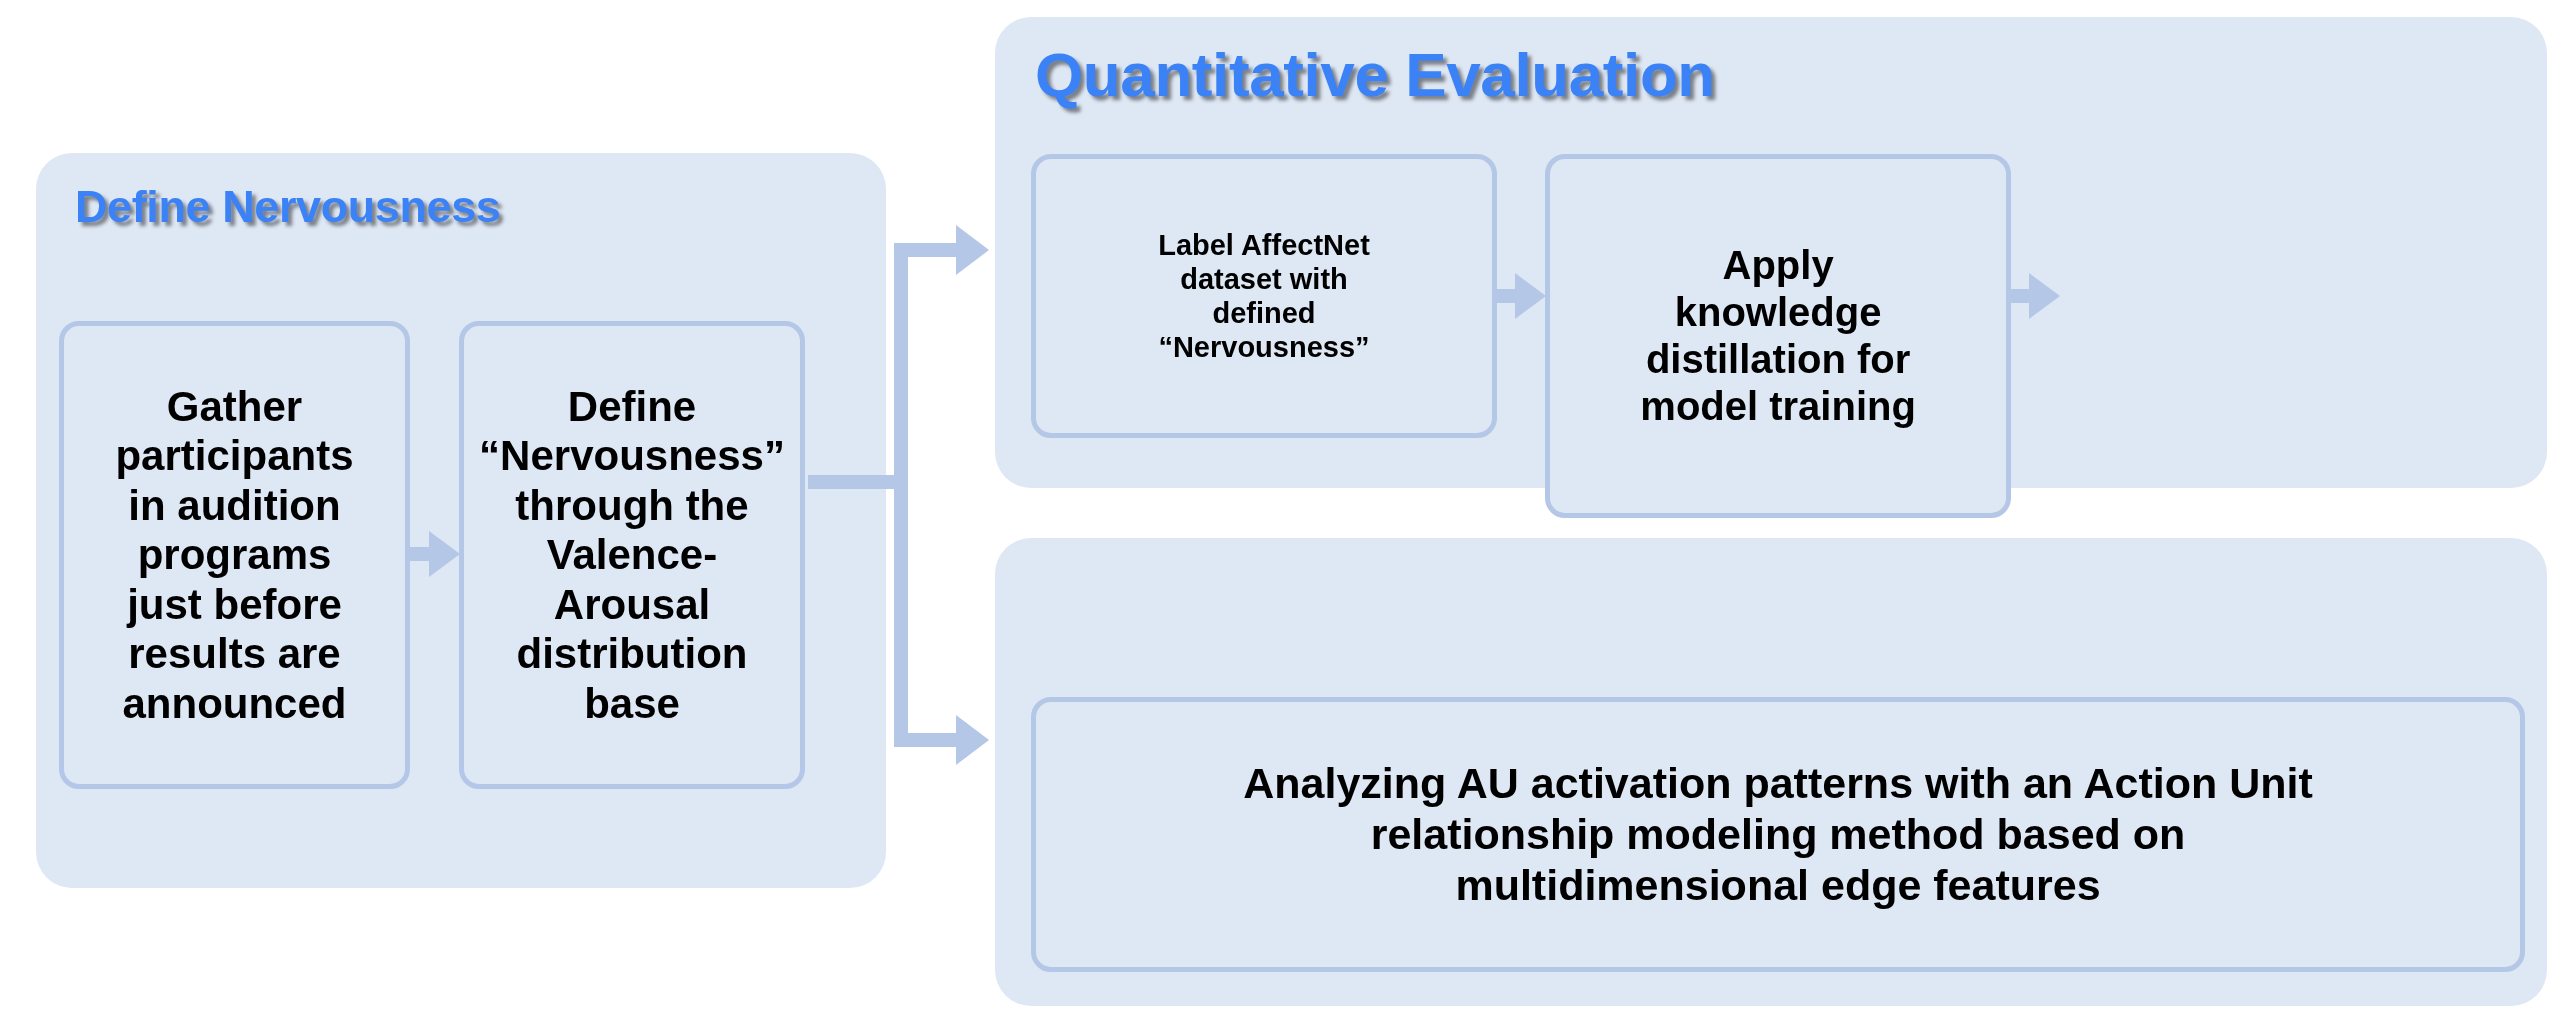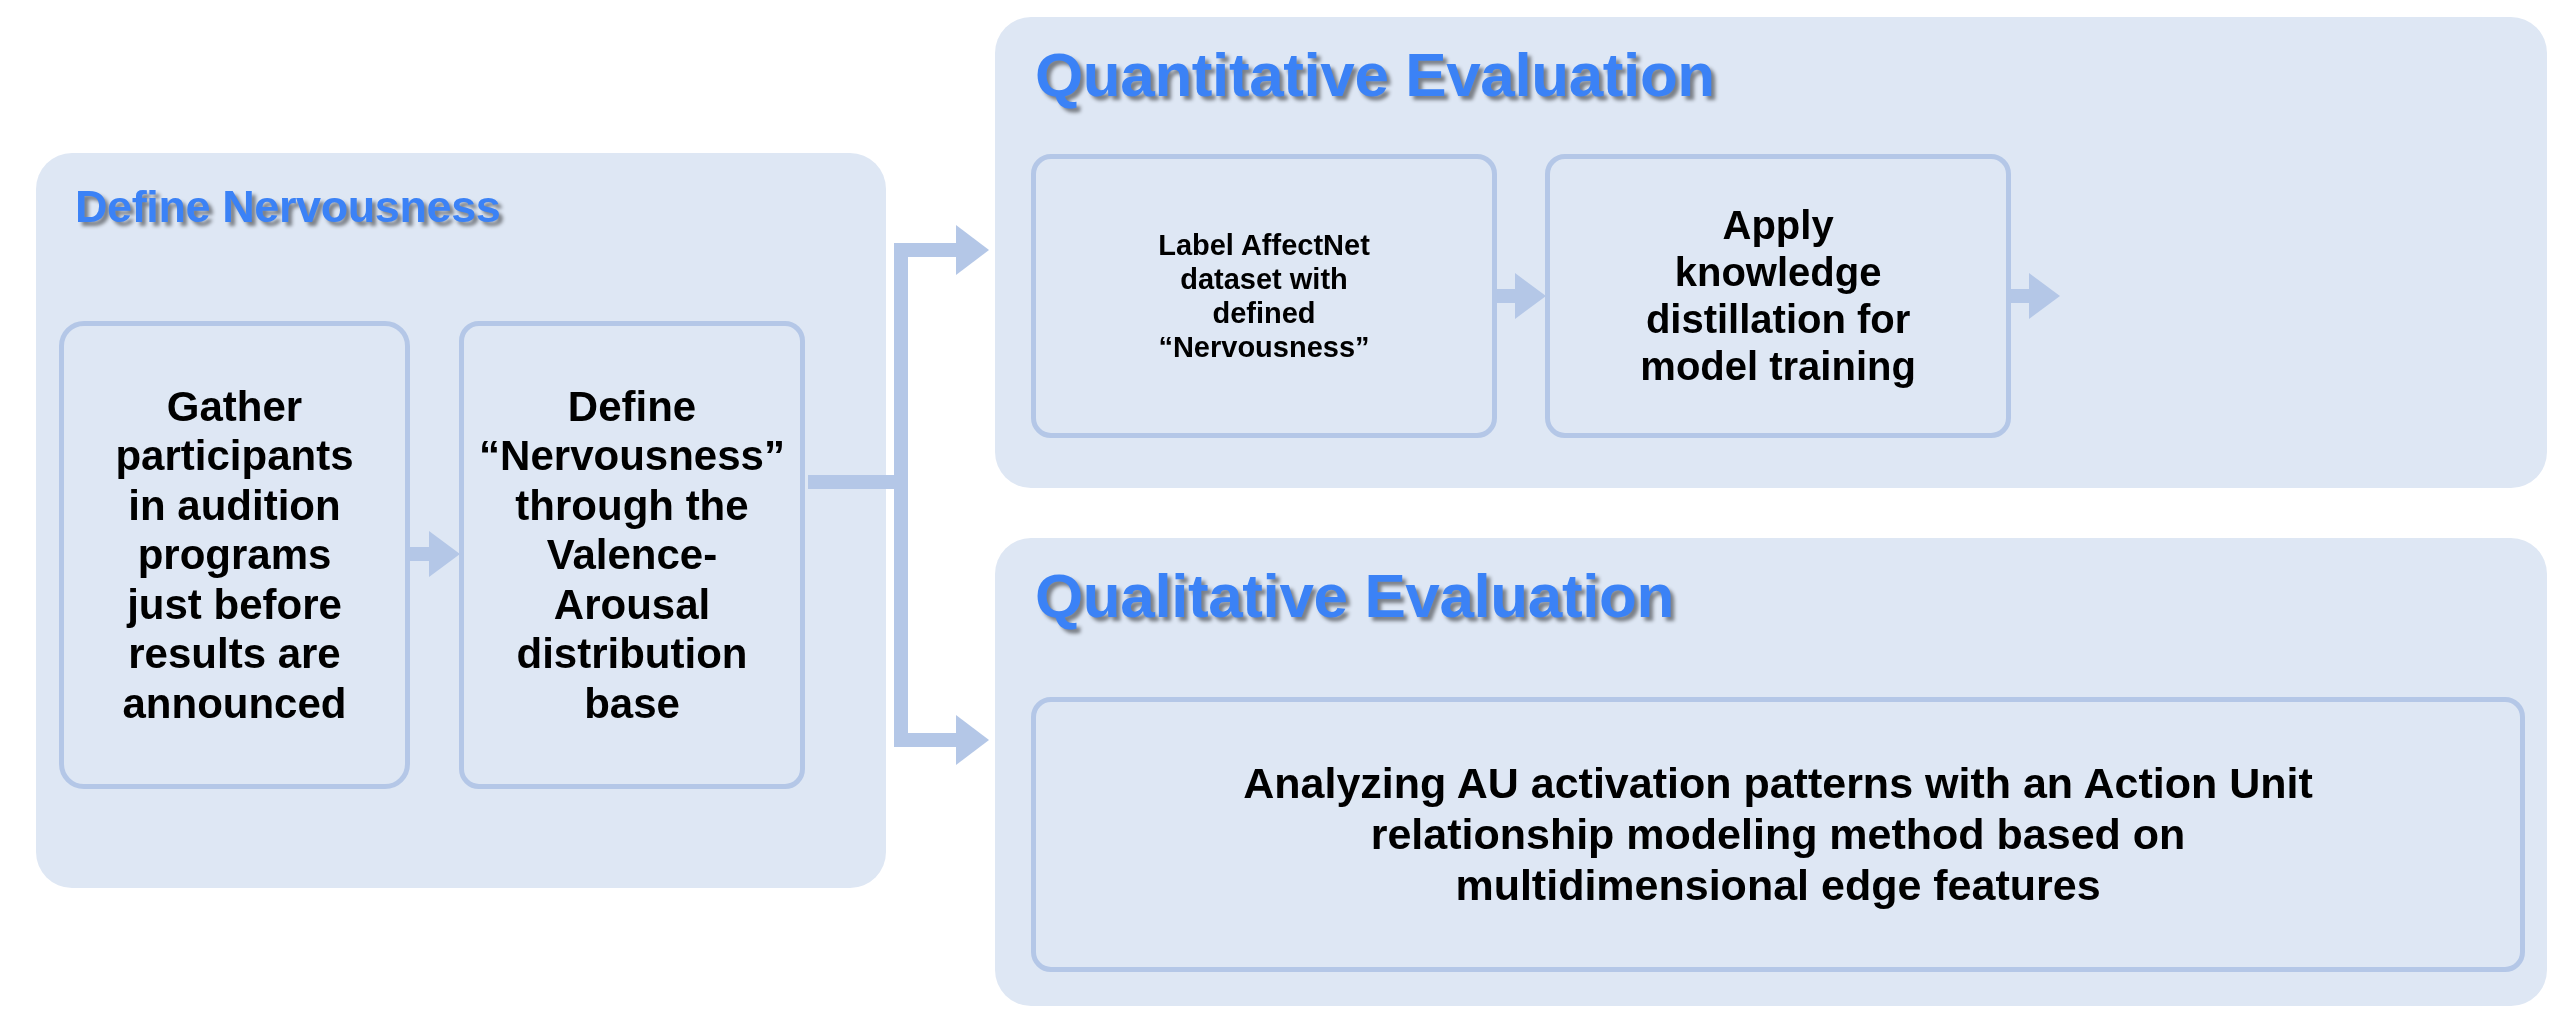--- a/index.html
+++ b/index.html
@@ -110,21 +110,21 @@
 </style>
 </head>
 <body>
 
 <div id="canvas">
 
   <div class="group-panel" style="left:36px; top:153px; width:850px; height:735px;"></div>
 
   <div class="group-title" style="left:75px; top:181px; font-size:45px;">Define Nervousness</div>
 
-  <div class="step-box" style="left:59px; top:321px; width:351px; height:468px; font-size:42px;border-radius:25px;">
+  <div class="step-box" style="left:59px; top:321px; width:351px; height:468px; font-size:42px;">
     <span class="txt">Gather
 participants
 in audition
 programs
 just before
 results are
 announced</span>
   </div>
 
   <div class="arrow-h" style="left:409px; top:530px; width:51px; height:48px;">
@@ -164,36 +164,35 @@
 dataset with
 defined
 “Nervousness”</span>
   </div>
 
   <div class="arrow-h" style="left:1495px; top:272px; width:51px; height:48px;">
     <div class="shaft" style="width:26.5px;"></div>
     <div class="head"></div>
   </div>
 
-  <div class="step-box" style="left:1545px; top:154px; width:466px; height:284px; font-size:40px;padding-left:8px;">
+  <div class="step-box" style="left:1545px; top:154px; width:466px; height:364px; font-size:40px;padding-left:8px;">
     <span class="txt">Apply
 knowledge
 distillation for
 model training</span>
   </div>
 
   <div class="arrow-h" style="left:2009px; top:272px; width:51px; height:48px;">
     <div class="shaft" style="width:26.5px;"></div>
     <div class="head"></div>
   </div>
 
 
   <div class="group-panel" style="left:995px; top:538px; width:1552px; height:468px;"></div>
 
-  <div class="group-title" style="left:1035px; top:560px; font-size:62px;">Qualitative Evaluation</div>
 
   <div class="step-box" style="left:1031px; top:669px; width:1494px; height:275px; font-size:43px;margin-top:28px;">
     <span class="txt">Analyzing AU activation patterns with an Action Unit
 relationship modeling method based on
 multidimensional edge features</span>
   </div>
 
 </div>
 
 

